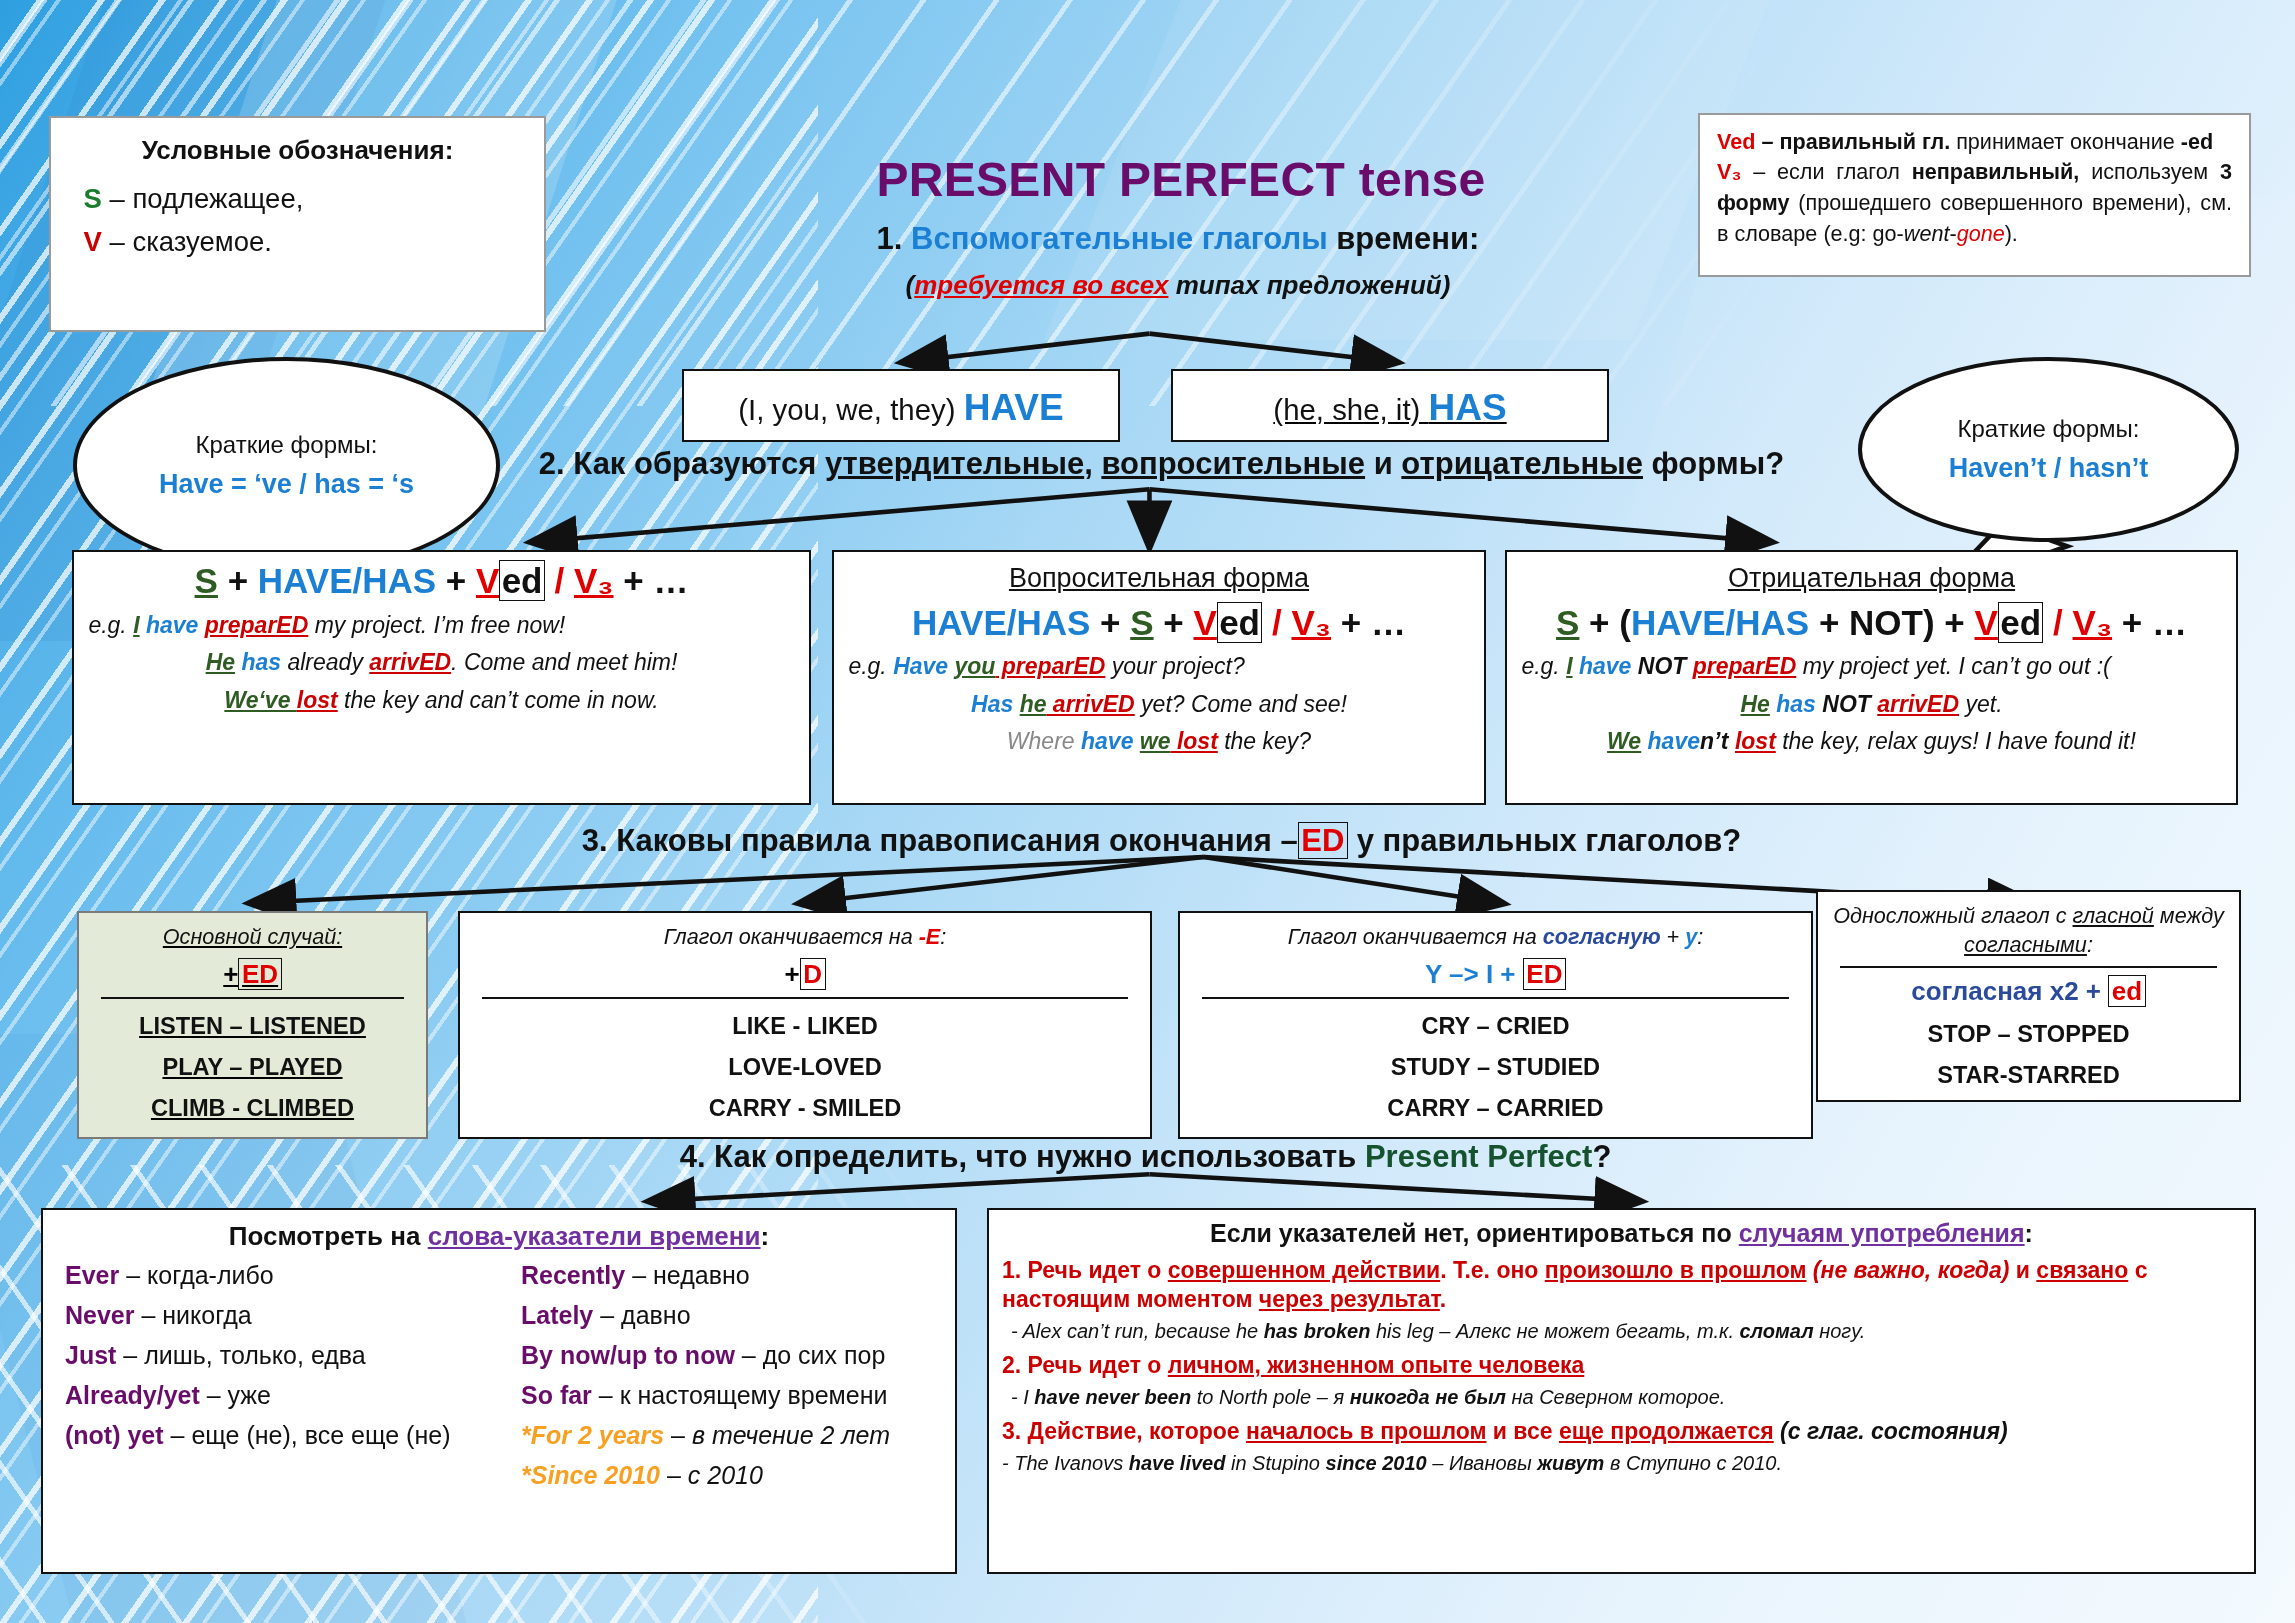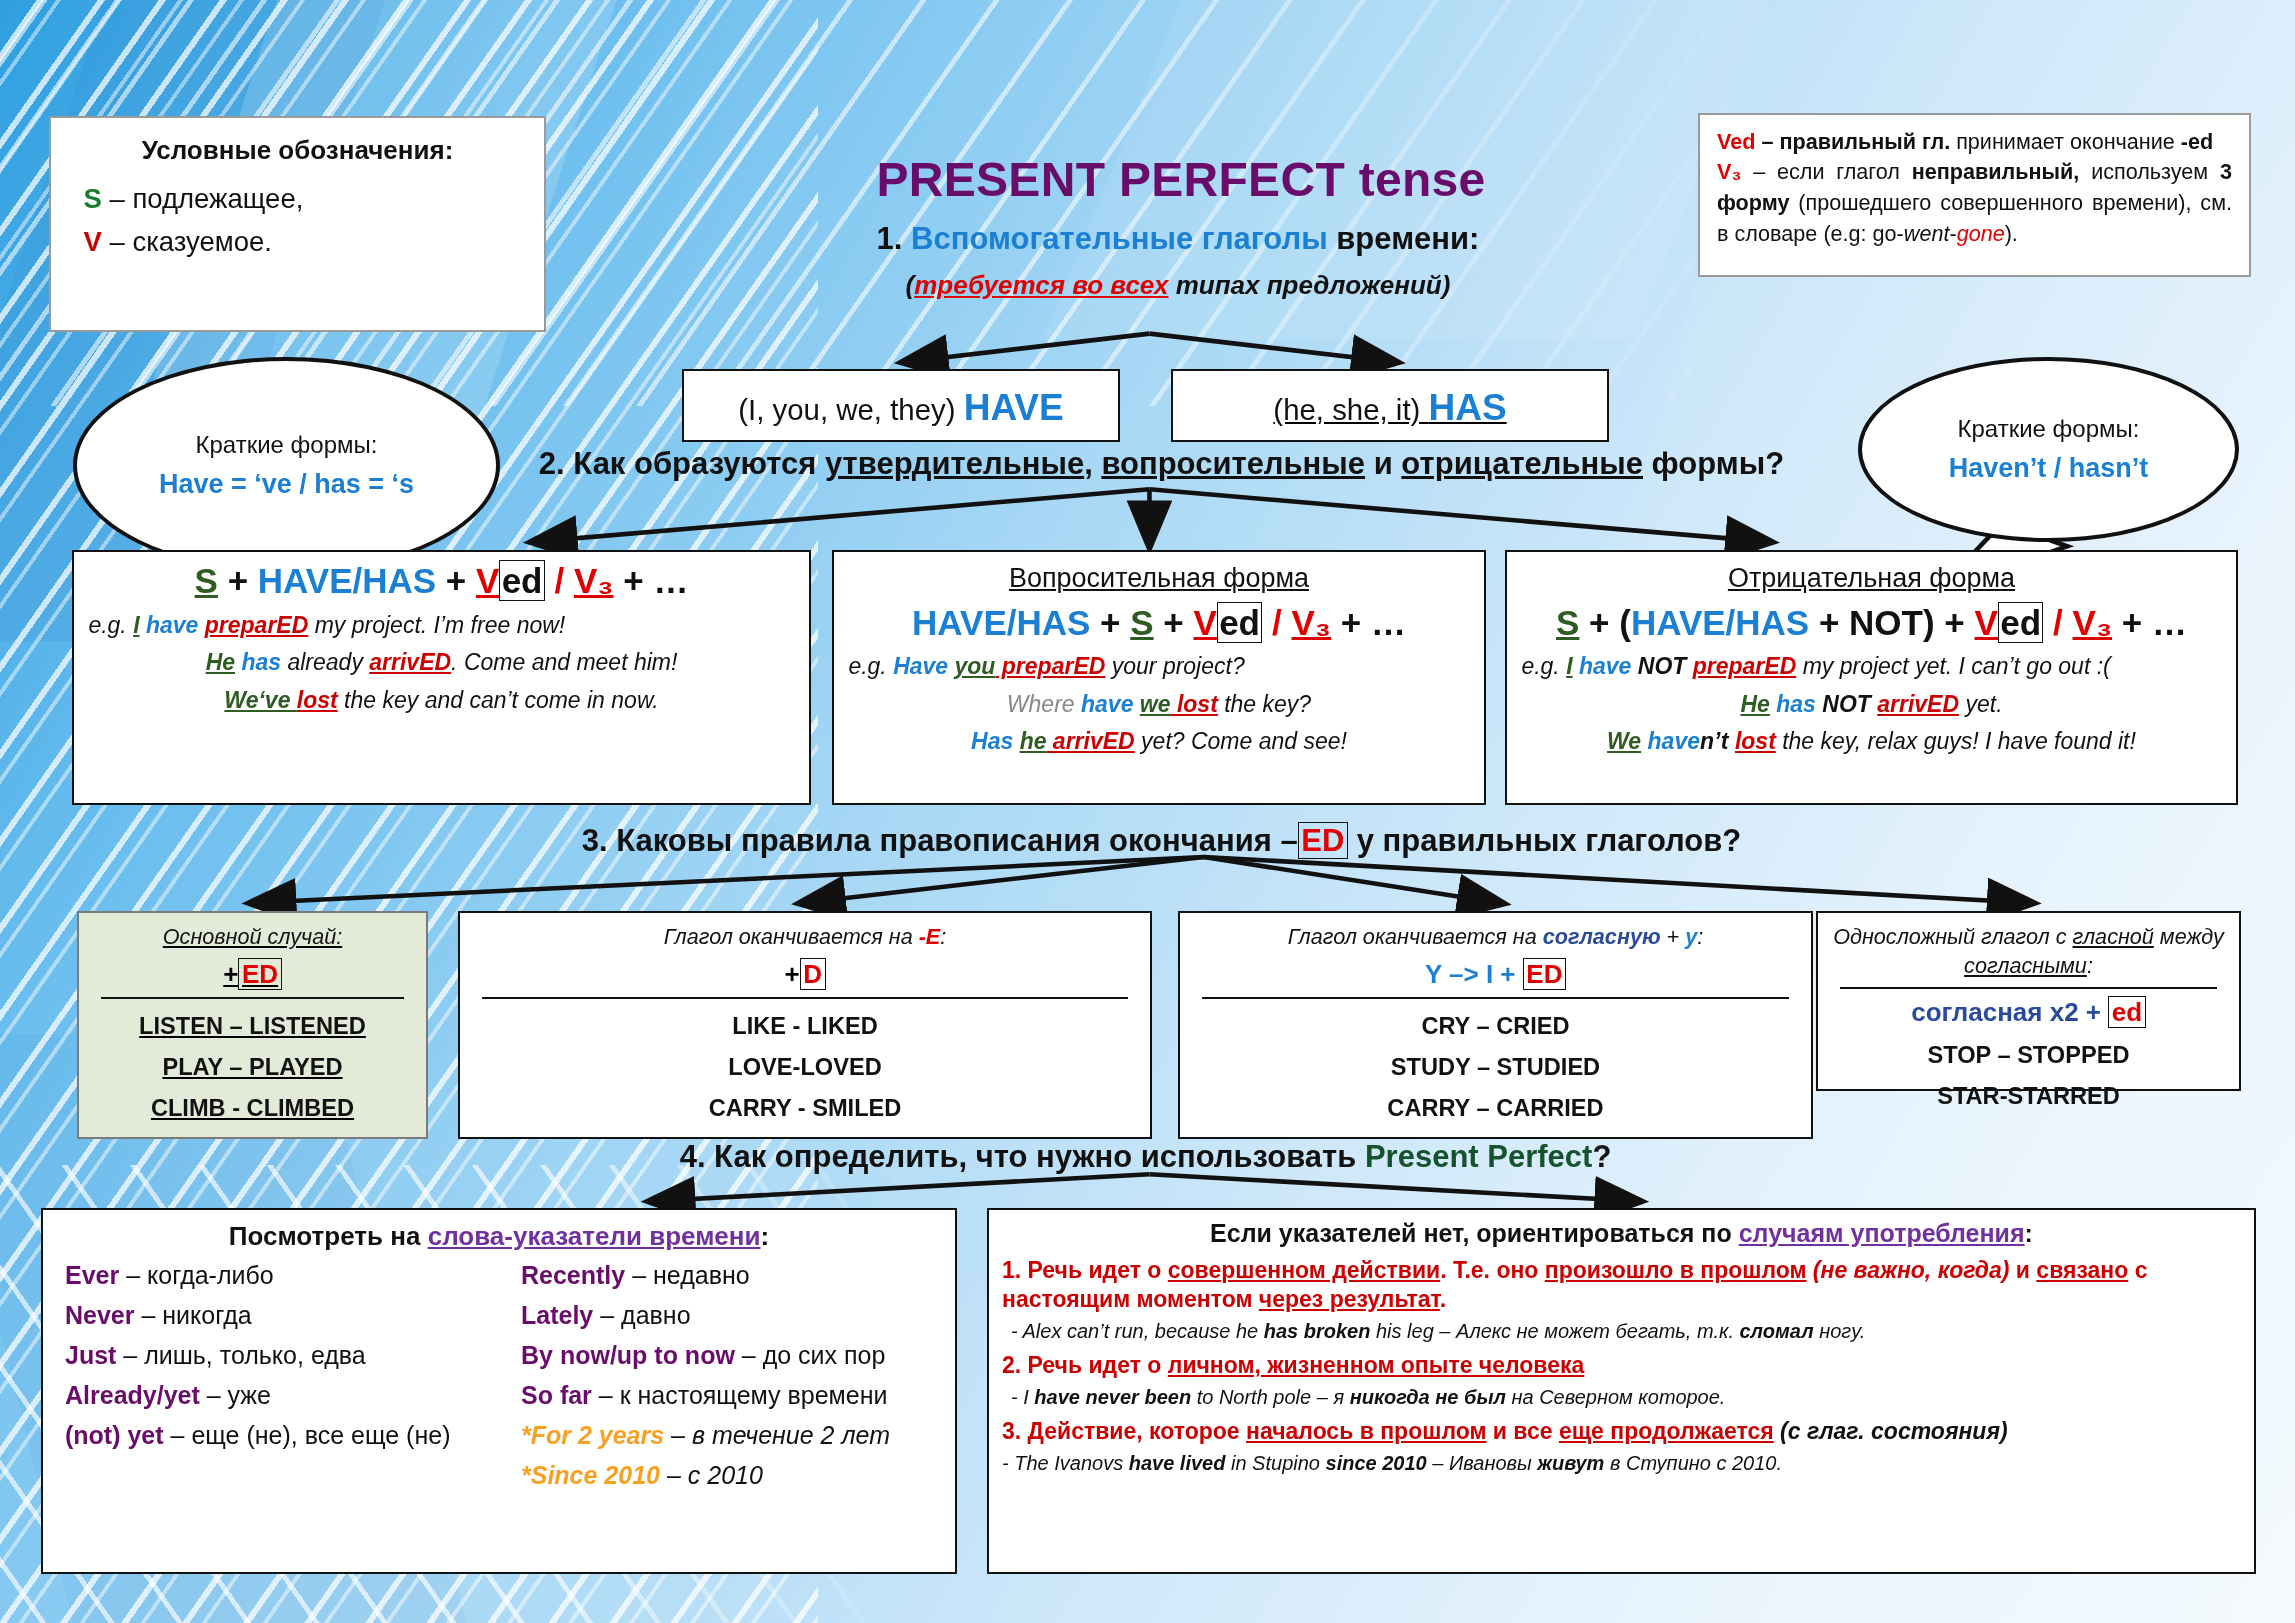--- a/index.html
+++ b/index.html
@@ -104,21 +104,21 @@
   .ex.first{text-align:left;padding-left:14.4px;}
 
   
   #sec3{position:absolute;left:458px;top:823px;width:1407px;text-align:center;font-size:31px;font-weight:bold;color:#111;}
   .edbadge{border:1.3px solid #111;padding:0 2.6px;color:#e00000;}
 
   
   #rule1{left:77px;top:911px;width:351px;height:228px;text-decoration:underline;}
   #rule2{left:458px;top:911px;width:694px;height:228px;}
   #rule3{left:1178px;top:911px;width:635px;height:228px;}
-  #rule4{left:1816px;top:911px;width:425px;height:180px;}
+  #rule4{left:1816px;top:890px;width:425px;height:212px;}
   .rule-head{font-size:21.6px;font-style:italic;color:#111;text-align:center;margin-top:9.2px;line-height:1.35;}
   .rule-sign{font-size:26px;font-weight:bold;text-align:center;margin-top:7.9px;}
   .rule-div{height:2px;background:#111;margin:6.5px 22px 0 22px;}
   .rule-ex{font-size:23.6px;font-weight:bold;text-align:center;margin-top:14px;color:#111;}
 
   
   #sec4{position:absolute;left:622px;top:1139px;width:1047px;text-align:center;font-size:31px;font-weight:bold;color:#111;}
 
   
   #markers-box{left:41px;top:1208px;width:916px;height:366px;}
@@ -247,24 +247,24 @@
 
 <div class="box" id="que-box">
   <div class="form-title">Вопросительная форма</div>
   <div class="formula">
     <span class="c-blue">HAVE/HAS</span><span> + </span><span class="c-darkgreen u">S</span><span> + </span><span class="c-red u">V</span><span class="boxed">ed</span><span class="c-red"> / </span><span class="c-red u">V₃</span><span> + …</span>
   </div>
   <div class="ex first">
     <span>e.g. </span><span class="b c-blue">Have </span><span class="b c-darkgreen u">you</span><span class="b c-dred u"> preparED</span><span> your project?</span>
   </div>
   <div class="ex">
+    <span class="b c-blue">Has </span><span class="b c-darkgreen u">he</span><span class="b c-dred u"> arrivED</span><span> yet? Come and see!</span>
+  </div>
+  <div class="ex">
     <span class="c-gray">Where </span><span class="b c-blue">have </span><span class="b c-darkgreen u">we</span><span class="b c-dred u"> lost</span><span> the key?</span>
-  </div>
-  <div class="ex">
-    <span class="b c-blue">Has </span><span class="b c-darkgreen u">he</span><span class="b c-dred u"> arrivED</span><span> yet? Come and see!</span>
   </div>
 </div>
 
 <div class="box" id="neg-box">
   <div class="form-title">Отрицательная форма</div>
   <div class="formula">
     <span class="c-darkgreen u">S</span><span> + (</span><span class="c-blue">HAVE/HAS</span><span> + </span><span>NOT</span><span>) + </span><span class="c-red u">V</span><span class="boxed">ed</span><span class="c-red"> / </span><span class="c-red u">V₃</span><span> + …</span>
   </div>
   <div class="ex first">
     <span>e.g. </span><span class="b c-darkgreen u">I</span><span class="b c-blue"> have </span><span class="b">NOT </span><span class="b c-dred u">preparED</span><span> my project yet. I can’t go out :(</span>

